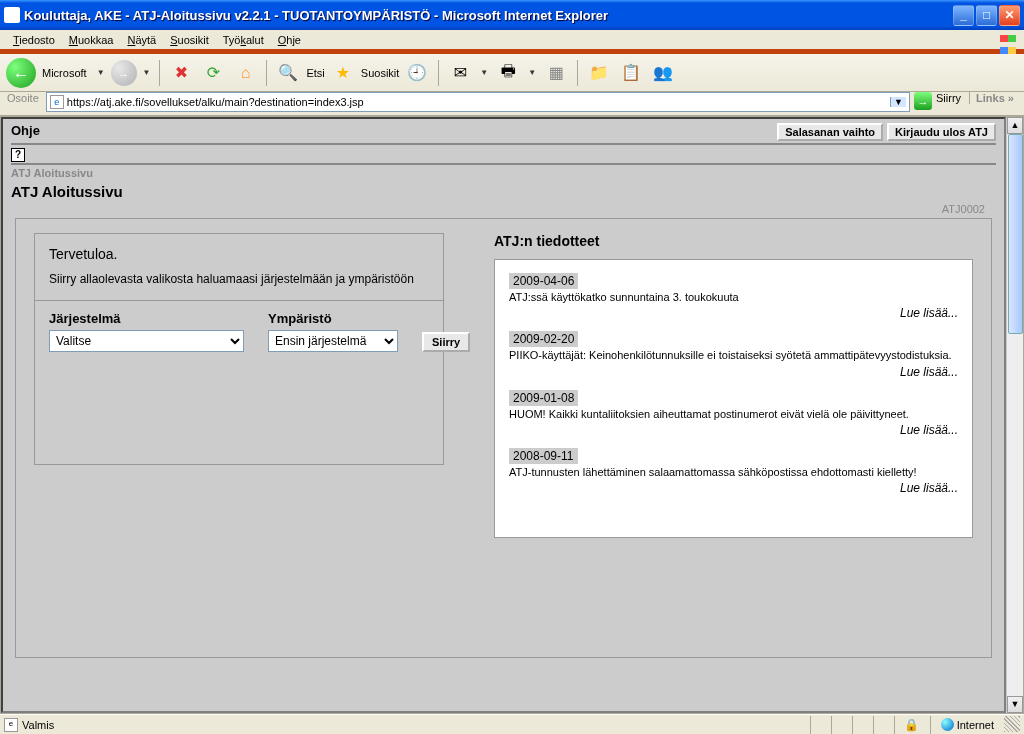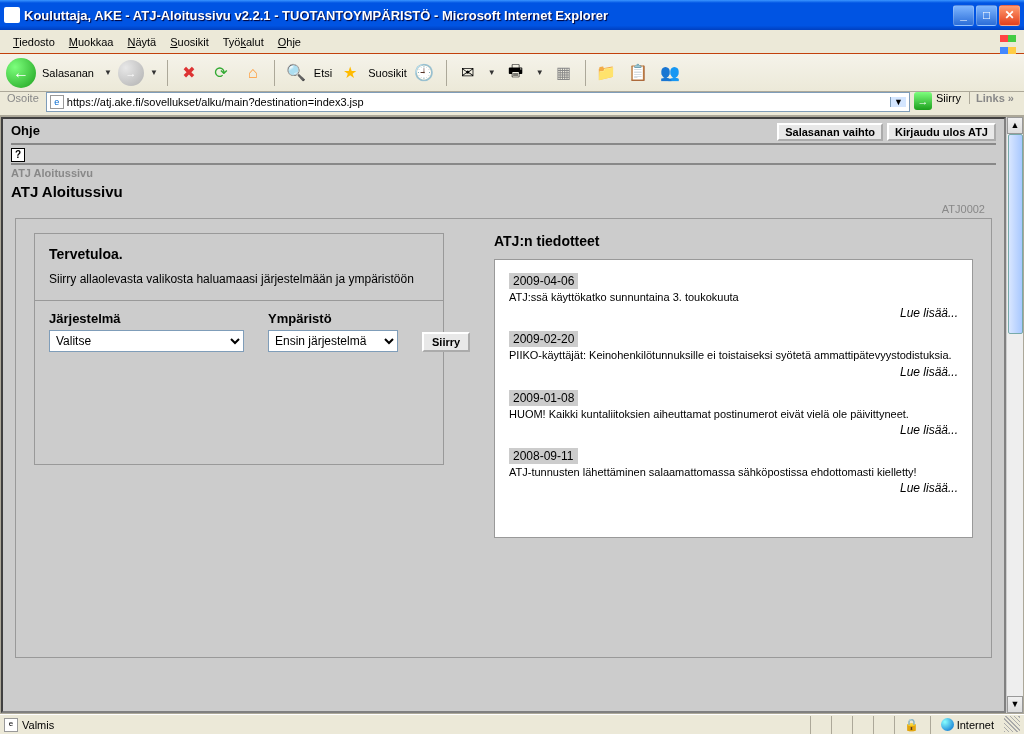--- a/index.html
+++ b/index.html
@@ -8,21 +8,21 @@
 
 .titlebar { height: 30px; background: linear-gradient(to bottom, #3a95ff 0%, #0054e3 10%, #0054e3 85%, #0040c0 100%); display: flex; align-items: center; padding: 0 4px; color: #fff; }
 .titlebar-icon { width: 16px; height: 16px; background: #fff; margin-right: 4px; border-radius: 2px; }
 .titlebar-text { flex: 1; font-size: 13px; font-weight: bold; text-shadow: 1px 1px 1px #003; }
 .win-btns { display: flex; gap: 2px; }
 .win-btn { width: 21px; height: 21px; border-radius: 3px; border: 1px solid #fff3; display: flex; align-items: center; justify-content: center; color: #fff; font-weight: bold; font-size: 12px; font-family: Arial; }
 .win-min, .win-max { background: linear-gradient(to bottom, #7eb6ff, #2b6dd8); }
 .win-close { background: linear-gradient(to bottom, #ff9b6f, #e3401d); }
 
 
-.menubar { height: 24px; background: #ece9d8; display: flex; align-items: center; padding: 0 6px; border-bottom: 1px solid #c2410c; position: relative; }
+.menubar { height: 24px; background: #ece9d8; display: flex; align-items: center; padding: 0 6px; border-bottom: 5px solid #c2410c; position: relative; }
 .menu-item { padding: 3px 7px; cursor: default; }
 .menu-item u { text-decoration: underline; }
 .winflag { position: absolute; right: 4px; top: 2px; width: 20px; height: 18px; }
 .winflag span { display: inline-block; width: 8px; height: 7px; }
 .wf-r { background: #f44; } .wf-g { background: #4c4; } .wf-b { background: #48f; } .wf-y { background: #fc4; }
 
 
 .toolbar { height: 38px; background: linear-gradient(to bottom, #f5f3ea, #ece9d8); display: flex; align-items: center; padding: 0 6px; gap: 4px; border-bottom: 1px solid #aca899; }
 .tbtn { width: 28px; height: 28px; display: flex; align-items: center; justify-content: center; border-radius: 3px; }
 .back-btn { width: 30px; height: 30px; border-radius: 50%; background: radial-gradient(circle at 30% 30%, #7dff7d, #1da01d); display: flex; align-items: center; justify-content: center; }
@@ -62,21 +62,21 @@
 .breadcrumb { color: #888; font-size: 11px; font-weight: bold; margin: 2px 0; }
 .page-title { font-size: 15px; font-weight: bold; color: #000; margin: 4px 0 8px; }
 
 .main-frame { border: 1px solid #999; background: #ccc; margin: 18px 4px 4px; padding: 14px 18px; position: relative; min-height: 440px; }
 .page-code { position: absolute; right: 6px; top: -16px; color: #888; font-size: 11px; }
 .cols { display: flex; gap: 50px; }
 .left-col { width: 410px; }
 .right-col { flex: 1; }
 
 .panel { border: 1px solid #999; background: #ccc; padding: 12px 14px; }
-.welcome-title { font-size: 14px; font-weight: bold; margin-bottom: 10px; }
+.welcome-title { font-size: 14px; font-weight: normal; margin-bottom: 10px; }
 .welcome-text { font-size: 12px; margin-bottom: 12px; line-height: 1.3; }
 .form-sep { border-top: 1px solid #999; margin: 8px -14px 10px; }
 .form-row { display: flex; gap: 24px; align-items: flex-end; }
 .form-group { }
 .form-label { font-weight: bold; font-size: 13px; display: block; margin-bottom: 4px; }
 .form-select { border: 1px solid #7f9db9; background: #fff; height: 22px; font-size: 12px; padding: 1px 2px; }
 .sel1 { width: 195px; }
 .sel2 { width: 130px; }
 .siirry-btn { background: #e8e8e8; border: 2px outset #fff; padding: 1px 8px; font-size: 11px; font-weight: bold; height: 20px; cursor: pointer; }
 .panel-spacer { height: 100px; }
@@ -121,21 +121,21 @@
   <div class="menu-item"><u>O</u><span>hje</span></div>
   <div class="winflag">
     <span class="wf-r"></span><span class="wf-g"></span><br><span class="wf-b"></span><span class="wf-y"></span>
   </div>
 </div>
 
 <div class="toolbar">
   <div class="back-btn">
       <span class="back-arrow">←</span>
     </div>
-  <span class="back-label">Salasanan</span>
+  <span class="back-label">Microsoft</span>
   <span class="dd">▼</span>
   <div class="fwd-btn">
       <span>→</span>
     </div>
   <span class="dd">▼</span>
   <div class="sep"></div>
   <div class="tbtn">
       <span class="ico" style="color:#d33">✖</span>
     </div>
   <div class="tbtn">

